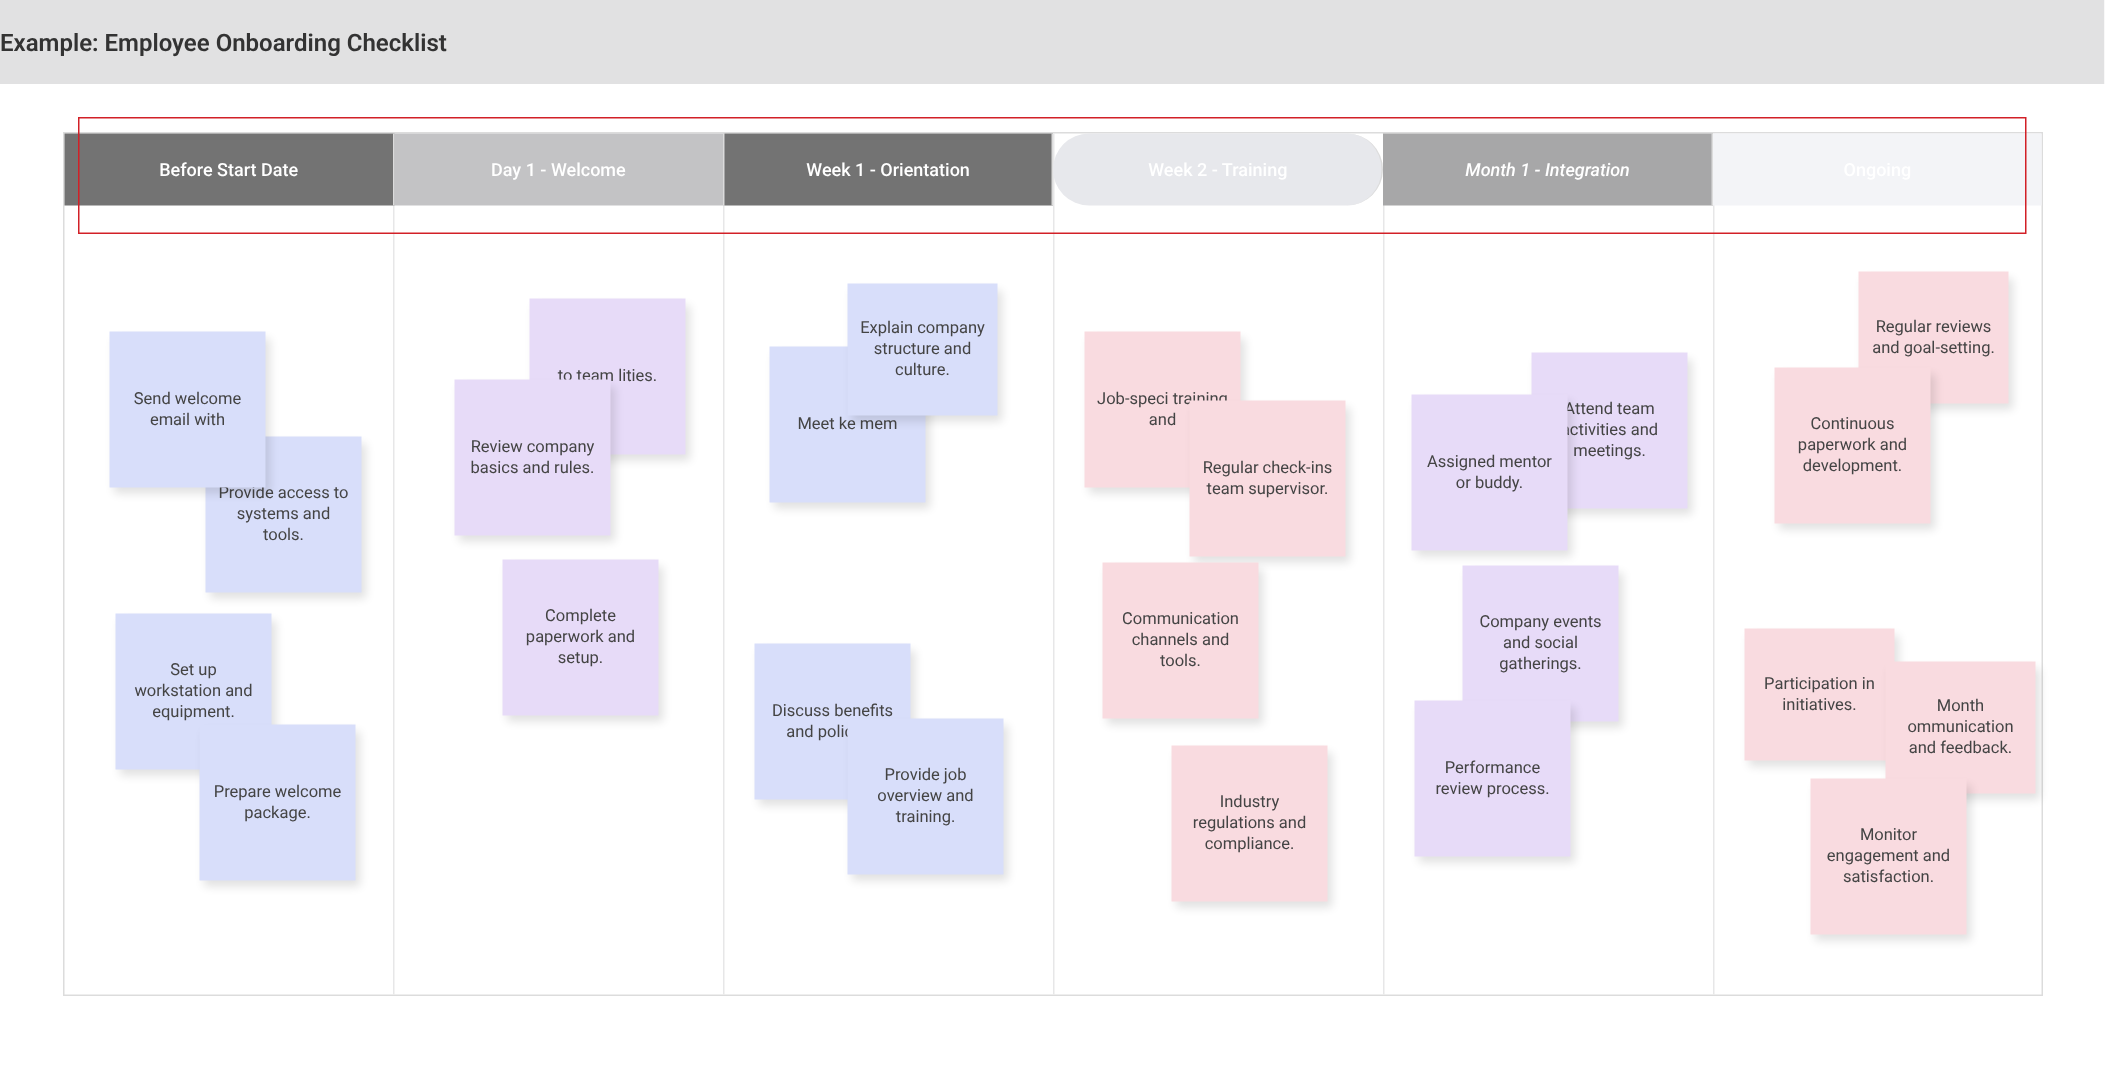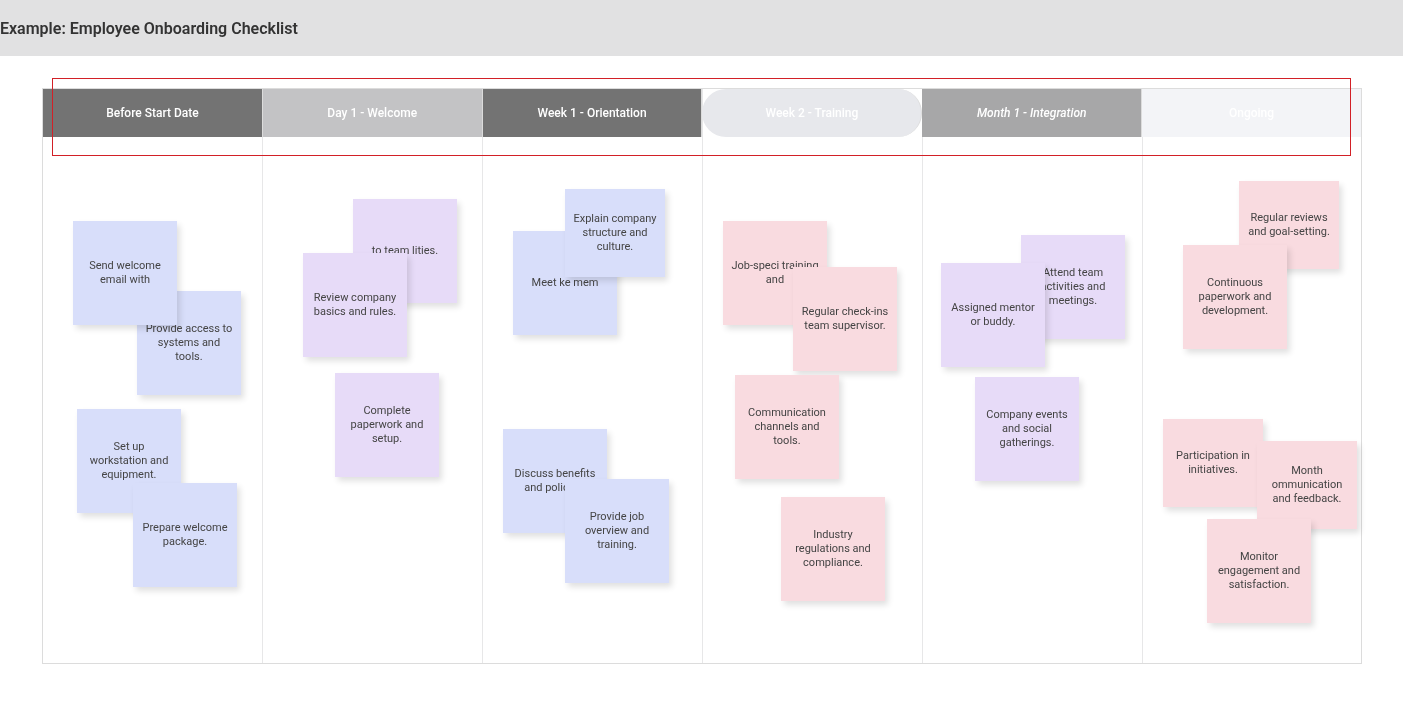--- a/index.html
+++ b/index.html
@@ -160,20 +160,21 @@
     <div class="note blue" style="left:522px;top:390px">Provide job overview and training.</div>
 
     <div class="note pink" style="left:680px;top:132px">Job-speci training and</div>
     <div class="note pink" style="left:750px;top:178px">Regular check-ins team supervisor.</div>
     <div class="note pink" style="left:692px;top:286px">Communication channels and tools.</div>
     <div class="note pink" style="left:738px;top:408px">Industry regulations and compliance.</div>
 
     <div class="note lilac" style="left:978px;top:146px">Attend team activities and meetings.</div>
     <div class="note lilac" style="left:898px;top:174px">Assigned mentor or buddy.</div>
     <div class="note lilac" style="left:932px;top:288px">Company events and social gatherings.</div>
+    <div class="note lilac" style="left:900px;top:378px">Performance review process.</div>
 
     <div class="note pink note-sm" style="left:1196px;top:92px">Regular reviews and goal-setting.</div>
     <div class="note pink" style="left:1140px;top:156px">Continuous paperwork and development.</div>
     <div class="note pink note-sm" style="left:1120px;top:330px">Participation in initiatives.</div>
     <div class="note pink note-sm" style="left:1214px;top:352px">Month ommunication and feedback.</div>
     <div class="note pink" style="left:1164px;top:430px">Monitor engagement and satisfaction.</div>
 
   </div>
 
   <div class="header-select"></div>

